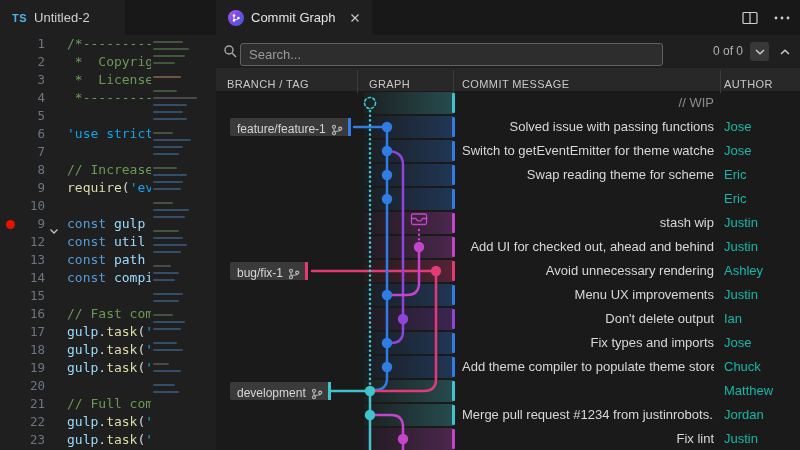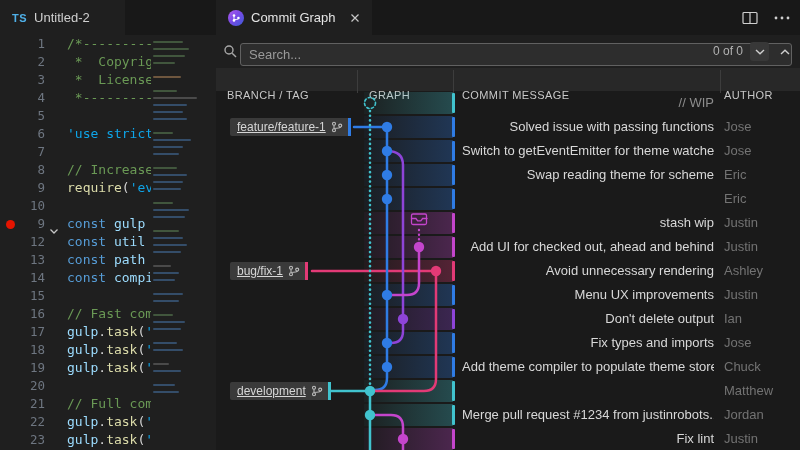--- a/index.html
+++ b/index.html
@@ -27,40 +27,40 @@
   .tk-comment{color:#6a9955;} .tk-string{color:#0ea5e9;} .tk-kw{color:#569cd6;}
   .tk-var{color:#9cdcfe;} .tk-fn{color:#dcdcaa;} .tk-punct{color:#d4d4d4;}
   .breakpoint{position:absolute;left:6px;width:9px;height:9px;border-radius:50%;background:var(--breakpoint);}
   .fold{position:absolute;left:49px;}
   .minimap{position:absolute;left:150px;top:2px;width:66px;height:413px;}
   .minimap i{position:absolute;height:2px;border-radius:1px;opacity:.75;display:block;}
   
   .panel{position:absolute;left:216px;top:35px;width:584px;height:415px;background:#1a1a1a;}
   .searchrow{position:absolute;left:0;top:0;width:584px;height:33px;background:#1f1f1f;}
   .search-icon{position:absolute;left:7px;top:9px;}
-  .search-input{position:absolute;left:24px;top:8px;width:552px;height:23px;box-sizing:border-box;
+  .search-input{position:absolute;left:24px;top:8px;width:423px;height:23px;box-sizing:border-box;
       background:#2d2d2d;border:1px solid #616161;border-radius:3px;color:#d7d7d7;
       font-size:13px;padding:0 8px;outline:none;font-family:"Liberation Sans",sans-serif;}
   .search-input::placeholder{color:#9a9a9a;}
   .search-count{position:absolute;left:497px;top:0;height:33px;line-height:33px;font-size:12px;color:#b2b2b2;}
   .nav-btn{position:absolute;top:7px;width:19px;height:19px;border-radius:3px;display:flex;align-items:center;justify-content:center;}
   .nav-next{left:534px;background:#383838;}
   .nav-prev{left:559px;}
   .colhead{position:absolute;left:0;top:33px;width:584px;height:23px;background:#282828;}
-  .colhead span{position:absolute;top:16px;height:23px;line-height:23px;font-size:11px;color:#c8c8c8;letter-spacing:.4px;white-space:nowrap;}
+  .colhead span{position:absolute;top:5px;height:23px;line-height:23px;font-size:11px;color:#c8c8c8;letter-spacing:.4px;white-space:nowrap;}
   .colhead .d{position:absolute;top:2px;bottom:2px;width:1px;background:#3d3d3d;}
   .rows{position:absolute;left:0;top:56px;width:584px;height:359px;overflow:hidden;}
   .crow{position:absolute;left:0;width:584px;height:24px;}
   .tint{position:absolute;left:148px;width:89px;top:1px;bottom:1px;}
   .cbar{position:absolute;left:236px;width:3px;top:2px;bottom:2px;border-radius:1px;}
   .cmsg{position:absolute;left:246px;top:0;height:24px;line-height:24px;font-size:13px;color:#d8d8d8;white-space:nowrap;overflow:hidden;width:252px;text-align:right;}
   .cmsg.wip{color:#8d8d8d;}
-  .cauthor{position:absolute;left:508px;top:0;height:24px;line-height:24px;font-size:13px;color:#737373;white-space:nowrap;}
+  .cauthor{position:absolute;left:508px;top:0;height:24px;line-height:24px;font-size:13px;color:#14b8a6;white-space:nowrap;}
   .graph-svg{position:absolute;left:0;top:56px;}
-  .blabel{position:absolute;height:18px;background:#3a3a3a;display:flex;align-items:center;border-radius:2px 0 0 2px;font-size:12px;color:#d6d6d6;padding-left:7px;white-space:nowrap;text-decoration:underline;}
+  .blabel{position:absolute;height:18px;background:#3a3a3a;display:flex;align-items:flex-end;border-radius:2px 0 0 2px;font-size:12px;color:#d6d6d6;padding-left:7px;white-space:nowrap;}
   .blabel .bicon{margin:0 5px 0 5px;display:flex;}
   .blabel .bbar{width:3px;align-self:stretch;}
   
   .st-teal{stroke:var(--teal);} .st-blue{stroke:var(--blue);} .st-purple{stroke:var(--purple);}
   .st-magenta{stroke:var(--magenta);} .st-pink{stroke:var(--pink);}
   .fl-teal{fill:var(--teal);} .fl-blue{fill:var(--blue);} .fl-purple{fill:var(--purple);}
   .fl-magenta{fill:var(--magenta);} .fl-pink{fill:var(--pink);}
 </style>
 </head>
 <body style="--teal: #41c3ce; --blue: #2f7ce5; --purple: #8e44d8; --magenta: #c445cc; --pink: #e23a76; --breakpoint: #e51400;">

